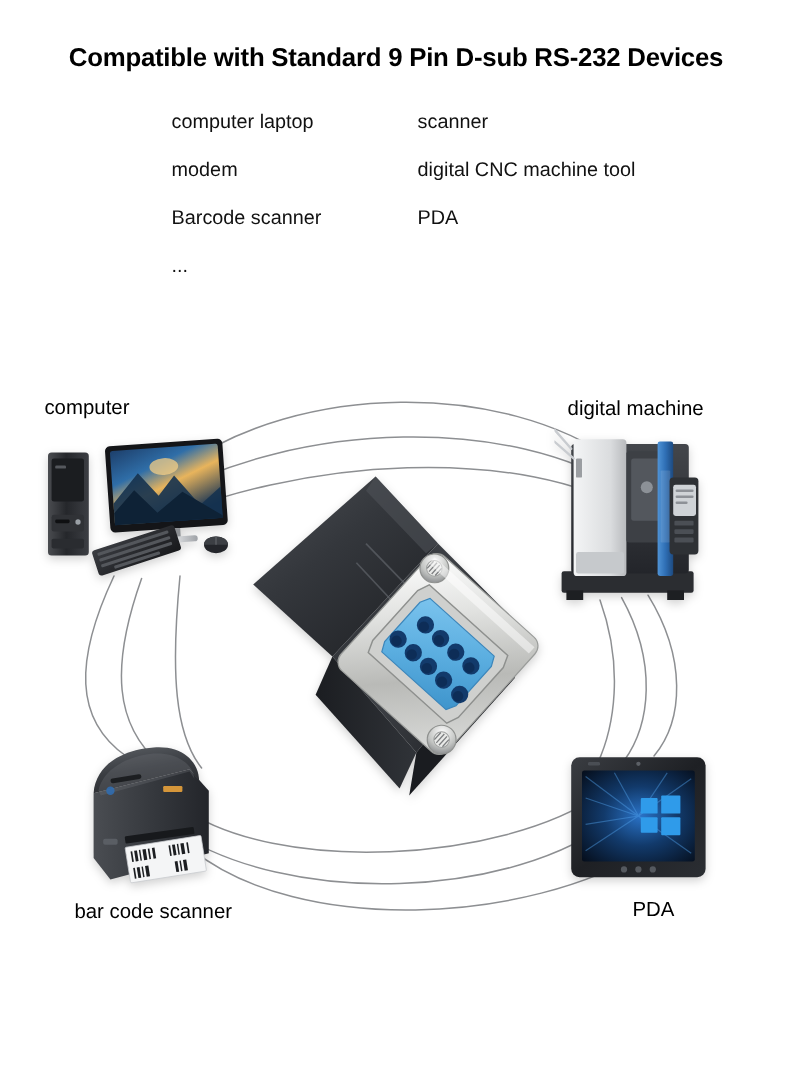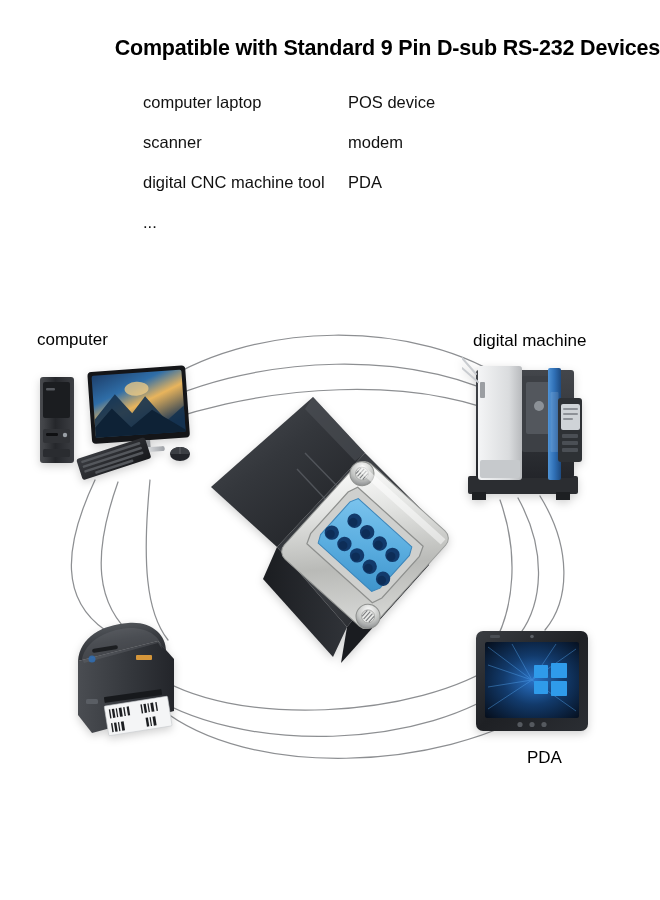--- a/index.html
+++ b/index.html
@@ -15,21 +15,21 @@
     font-family: "Liberation Sans", sans-serif;
     color: #111111;
   }
 
   
   #title {
     position: absolute;
     top: 36px;
     left: 0;
     width: 660px;
-    text-align: right;
+    text-align: center;
     font-size: 21.5px;
     font-weight: bold;
     letter-spacing: -0.2px;
     color: #000000;
     white-space: nowrap;
   }
 
   
   #device-list {
     position: absolute;
@@ -92,24 +92,24 @@
 
   .sh { filter: drop-shadow(0 3px 4px rgba(0,0,0,0.18)); }
 </style>
 </head>
 <body>
 
 <div id="title">Compatible with Standard 9 Pin D-sub RS-232 Devices</div>
 
 <div id="device-list">
   <div class="cell">computer laptop</div>
-  <div class="cell">POS device</div>
   <div class="cell">scanner</div>
   <div class="cell">modem</div>
   <div class="cell">digital CNC machine tool</div>
+  <div class="cell">Barcode scanner</div>
   <div class="cell">PDA</div>
   <div class="cell">...</div>
 </div>
 
 <div id="diagram">
 
   <svg id="arc-layer" viewBox="0 0 660 520">
     <g fill="none" stroke="#8d8f92" stroke-width="1.25" stroke-linecap="round">
 
       <path d="M150,90 C250,18 420,18 512,84"></path>
@@ -125,20 +125,21 @@
       <path d="M160,408 C250,480 440,470 540,408"></path>
 
       <path d="M540,196 C572,248 570,300 545,330"></path>
       <path d="M518,198 C548,252 542,304 520,334"></path>
       <path d="M500,200 C520,256 512,306 498,336"></path>
     </g>
   </svg>
 
   <div class="node-label" id="label-computer">computer</div>
   <div class="node-label" id="label-digital">digital machine</div>
+  <div class="node-label" id="label-scanner">bar code scanner</div>
   <div class="node-label" id="label-pda">PDA</div>
 
   <div class="device sh" id="dev-computer">
     <svg viewBox="0 0 160 125" width="160" height="125">
       <defs>
         <linearGradient id="towerG" x1="0" y1="0" x2="1" y2="0">
           <stop offset="0" stop-color="#4a4c50"></stop>
           <stop offset="0.45" stop-color="#25272b"></stop>
           <stop offset="1" stop-color="#3c3e43"></stop>
         </linearGradient>

